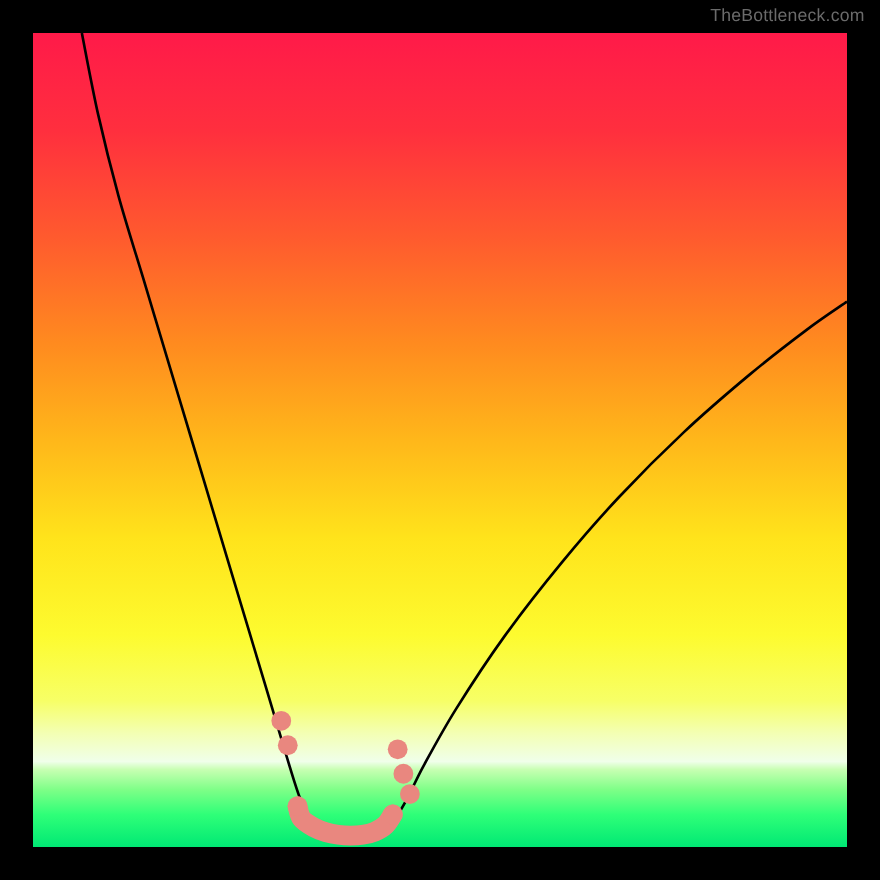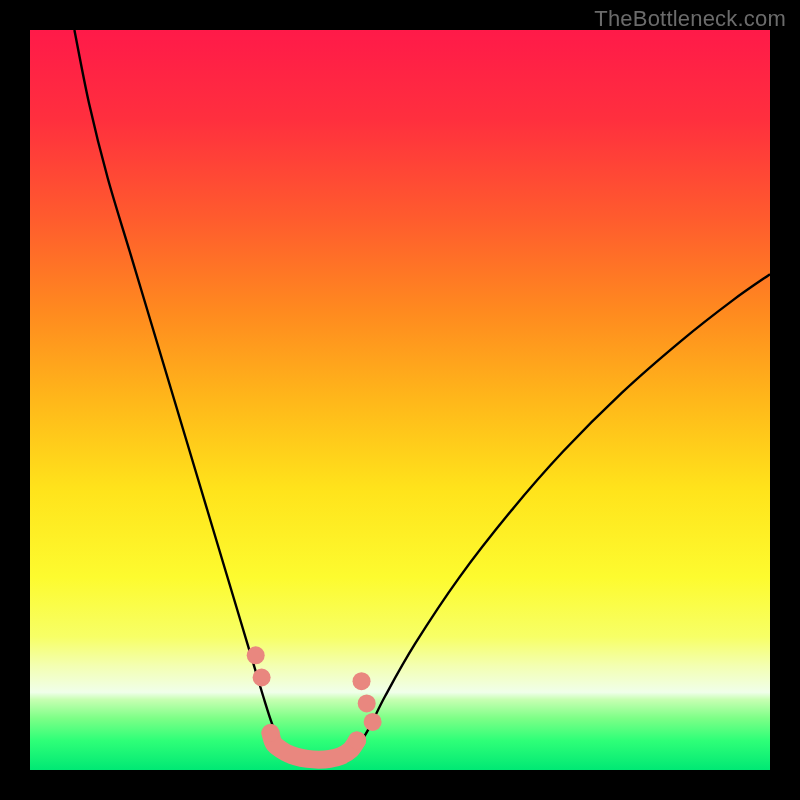--- a/index.html
+++ b/index.html
@@ -21,21 +21,21 @@
   }
   .gradient {
     position: absolute;
     left: 0; top: 0; right: 0; bottom: 0;
   }
   .watermark {
     position: absolute;
     top: 6px;
     right: 14px;
     color: #6b6b6b;
-    font-size: 22px;
+    font-size: 16px;
     letter-spacing: 0.2px;
     z-index: 5;
     font-weight: 400;
   }
   svg.curves {
     position: absolute;
     left: 0; top: 0;
     width: 740px;
     height: 740px;
     z-index: 3;

